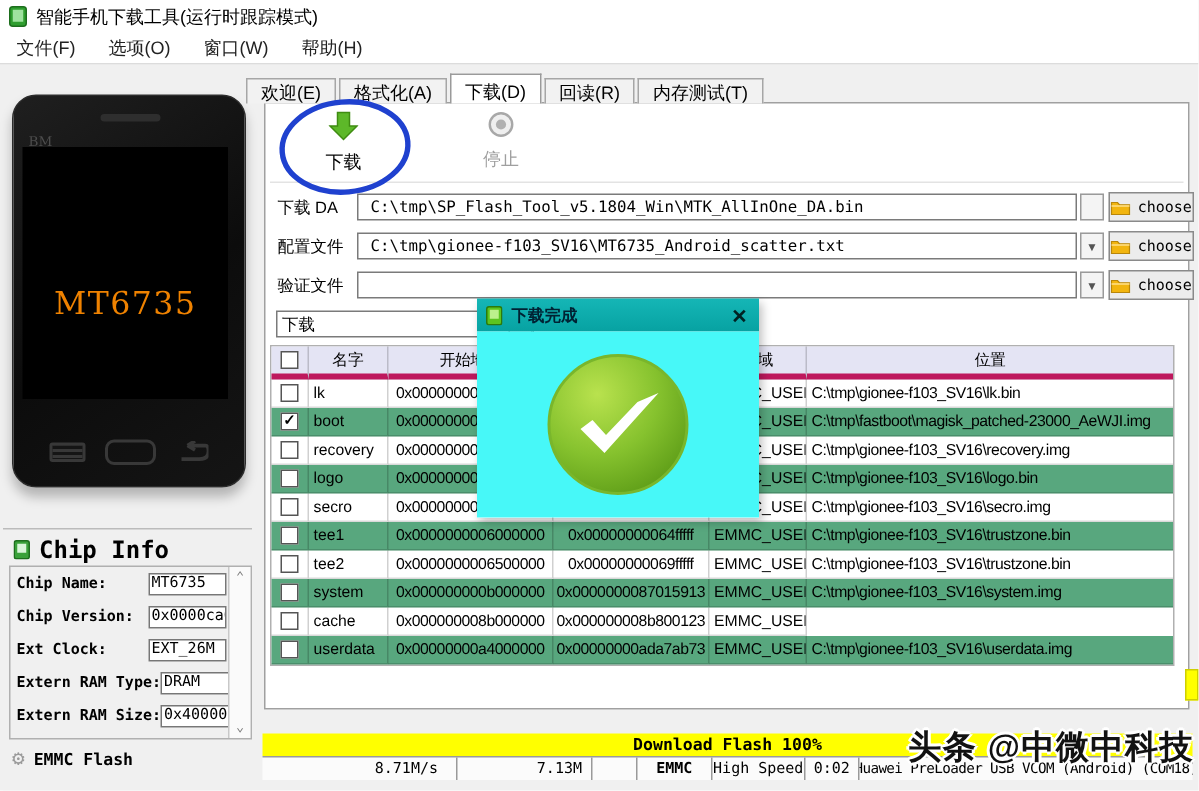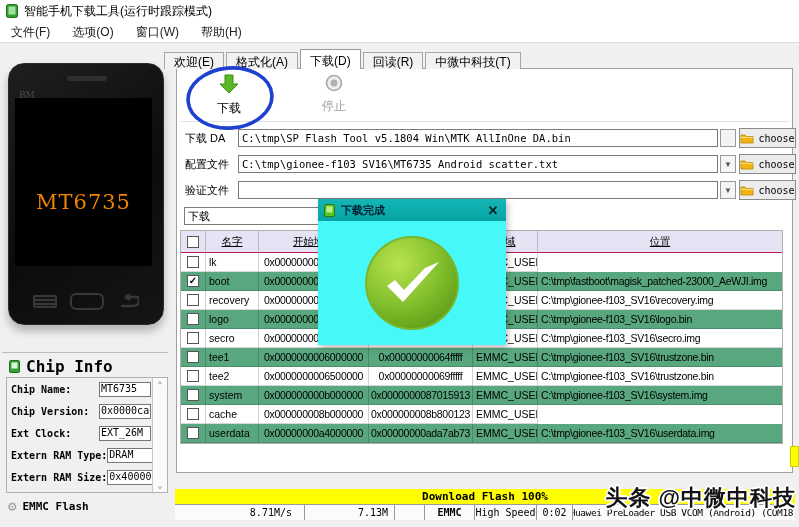--- a/index.html
+++ b/index.html
@@ -58,39 +58,39 @@
   
   .btn-download { position:absolute; left:205px; top:74px; width:48px; text-align:center; }
   .btn-stop { position:absolute; left:312px; top:74px; width:44px; text-align:center; color:#9f9f9f; }
   .tool-label { font-size:12px; margin-top:3px; }
   .ellipse-mark { position:absolute; left:183px; top:62px; z-index:4; pointer-events:none; }
 
   
   .form-row { position:absolute; left:185px; height:18px; display:flex; align-items:center; }
   .form-label { width:52px; font-size:11px; white-space:nowrap; flex:0 0 auto; }
   .form-input { position:absolute; left:53px; width:480px; height:18px; border:1px solid #7a7a7a; background:#fff;
-                font-family:"DejaVu Sans Mono",monospace; font-size:10.5px; padding:0 3px; }
+                font-family:"DejaVu Sans Mono",monospace; font-size:10.5px; padding:0 8px; }
   .arrow-box { position:absolute; left:535px; width:16px; height:18px; border:1px solid #9a9a9a; background:#f4f4f4;
                font-size:8px; color:#555; display:flex; align-items:center; justify-content:center; }
   .choose-btn { position:absolute; left:554px; width:57px; height:20px; top:-1px; border:1px solid #8a8a8a; background:#ececec;
                 display:flex; align-items:center; justify-content:center; gap:4px;
                 font-family:"DejaVu Sans Mono",monospace; font-size:10px; }
   .mode-select { position:absolute; left:184px; top:207px; width:172px; height:18px; border:1px solid #7a7a7a; background:#fff;
                  display:flex; align-items:center; }
   .mode-value { flex:1; font-size:11px; padding-left:3px; }
   .mode-arrow { width:16px; height:16px; background:#e6e6e6; border:1px solid #9a9a9a; margin-right:0;
                 display:flex; align-items:center; justify-content:center; font-size:7px; }
 
   
   .dl-table { position:absolute; left:180px; top:230px; width:603px; border:1px solid #b0b0b0; font-size:10.5px; background:#fff; }
   .t-row { display:flex; height:19px; align-items:stretch; }
   .t-row.head { height:22px; background:#e4e4f4; }
   .t-cell { border-right:1px solid rgba(0,0,0,.18); border-bottom:1px solid rgba(0,0,0,.15);
             display:flex; align-items:center; padding:0 3px; overflow:hidden; white-space:nowrap; }
-  .t-row.head .t-cell { justify-content:center; border-bottom:1px solid #be185d;text-decoration:underline; }
+  .t-row.head .t-cell { justify-content:center; border-bottom:4px solid #be185d; }
   .col-cb { width:25px; justify-content:center; }
   .col-name { width:53px; }
   .col-start { width:110px; justify-content:center; letter-spacing:-.3px; }
   .col-end { width:104px; justify-content:center; letter-spacing:-.3px; }
   .col-region { width:65px; }
   .col-loc { width:244px; letter-spacing:-.3px; border-right:none; }
   .t-row.green { background:#58a77e; }
   .cb { width:12px; height:12px; background:#fff; border:1px solid #555; font-size:10px; line-height:10px;
         display:flex; align-items:center; justify-content:center; font-weight:bold; }
 
@@ -203,21 +203,21 @@
     <span class="gear">⚙</span>
     <span>EMMC Flash</span>
   </div>
 </div>
 
 <div class="tabbar">
     <div class="tab">欢迎(E)</div>
     <div class="tab">格式化(A)</div>
     <div class="tab active">下载(D)</div>
     <div class="tab">回读(R)</div>
-    <div class="tab">中微中科技(T)</div>
+    <div class="tab">内存测试(T)</div>
   </div>
 <div class="content-box"></div>
 <div class="toolbar-sep"></div>
 
 <div class="btn-download">
   <svg width="20" height="20" viewBox="0 0 20 20">
     <path d="M6 1 h8 v9 h5 l-9 9 -9,-9 h5 z" fill="#5db829" stroke="#3f8c12" stroke-width="1"></path>
   </svg>
   <div class="tool-label">下载</div>
 </div>
@@ -288,20 +288,21 @@
       <div class="t-cell col-loc">位置</div>
     </div>
     <div class="t-row">
       <div class="t-cell col-cb">
         <div class="cb"></div>
       </div>
       <div class="t-cell col-name">lk</div>
       <div class="t-cell col-start">0x0000000000d80000</div>
       <div class="t-cell col-end">0x0000000000e2a937</div>
       <div class="t-cell col-region">EMMC_USER</div>
+      <div class="t-cell col-loc">C:\tmp\gionee-f103_SV16\lk.bin</div>
     </div>
     <div class="t-row green">
       <div class="t-cell col-cb">
         <div class="cb">✓</div>
       </div>
       <div class="t-cell col-name">boot</div>
       <div class="t-cell col-start">0x0000000001880000</div>
       <div class="t-cell col-end">0x0000000001edc7ff</div>
       <div class="t-cell col-region">EMMC_USER</div>
       <div class="t-cell col-loc">C:\tmp\fastboot\magisk_patched-23000_AeWJI.img</div>

